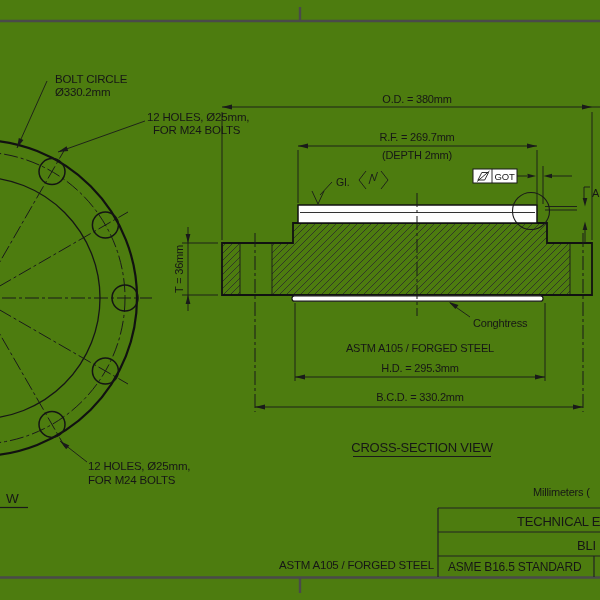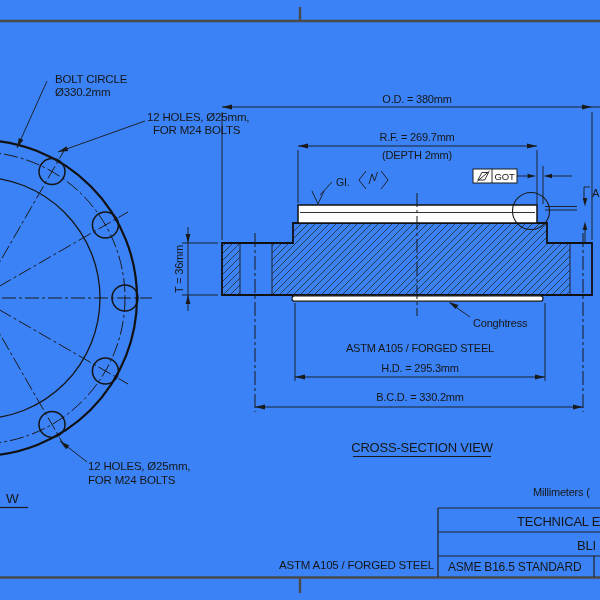--- a/index.html
+++ b/index.html
@@ -1,16 +1,16 @@
 <!DOCTYPE html>
 <html><head>
 <meta charset="utf-8">
 <style>
   html,body{margin:0;padding:0;background:#ffffff;}
-  .page{width:600px;height:600px;position:relative;background:#3b82f6;overflow:hidden;
+  .page{width:600px;height:600px;position:relative;background:#4d7c0f;overflow:hidden;
         font-family:"Liberation Sans",sans-serif;}
   svg{display:block;}
   text{fill:#161616;font-family:"Liberation Sans",sans-serif;letter-spacing:-0.2px;}
   .dim{font-size:11px;}
   .dim-sm{font-size:10.5px;}
   .lbl{font-size:11.5px;}
   .view-title{font-size:13px;}
   .tb1{font-size:13px;}
   .tb3{font-size:12px;}
   .units{font-size:11px;}

